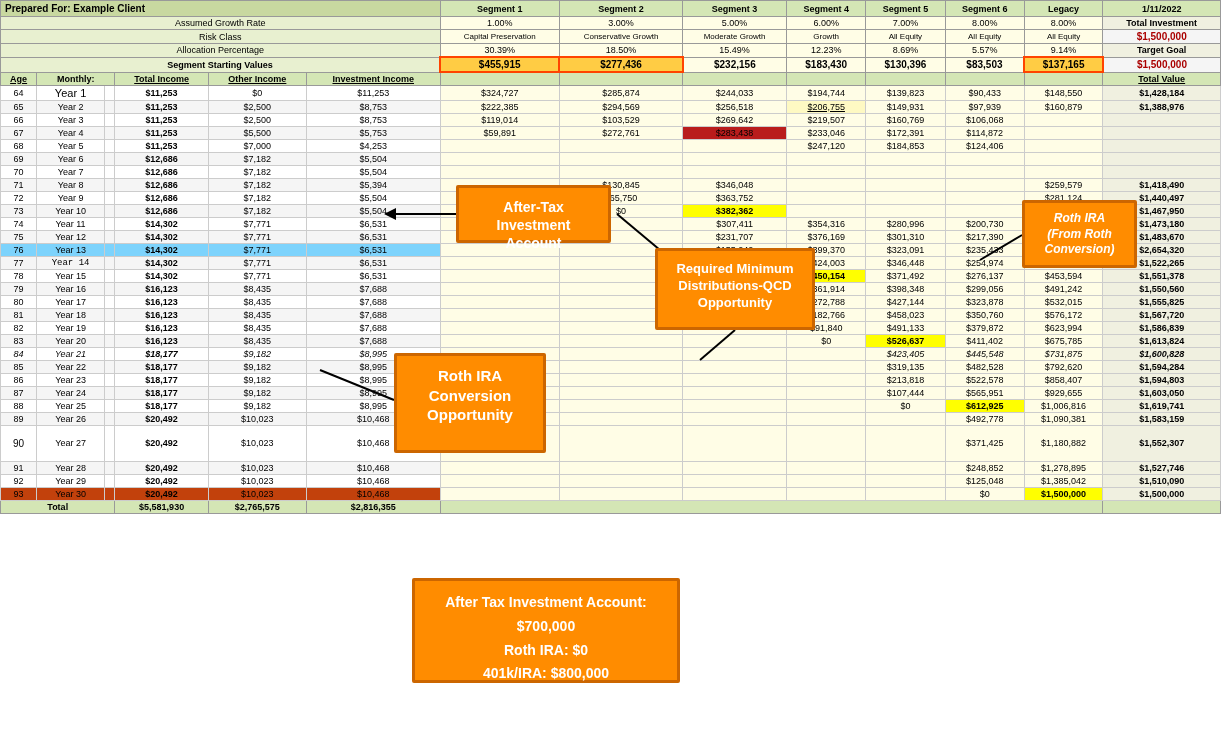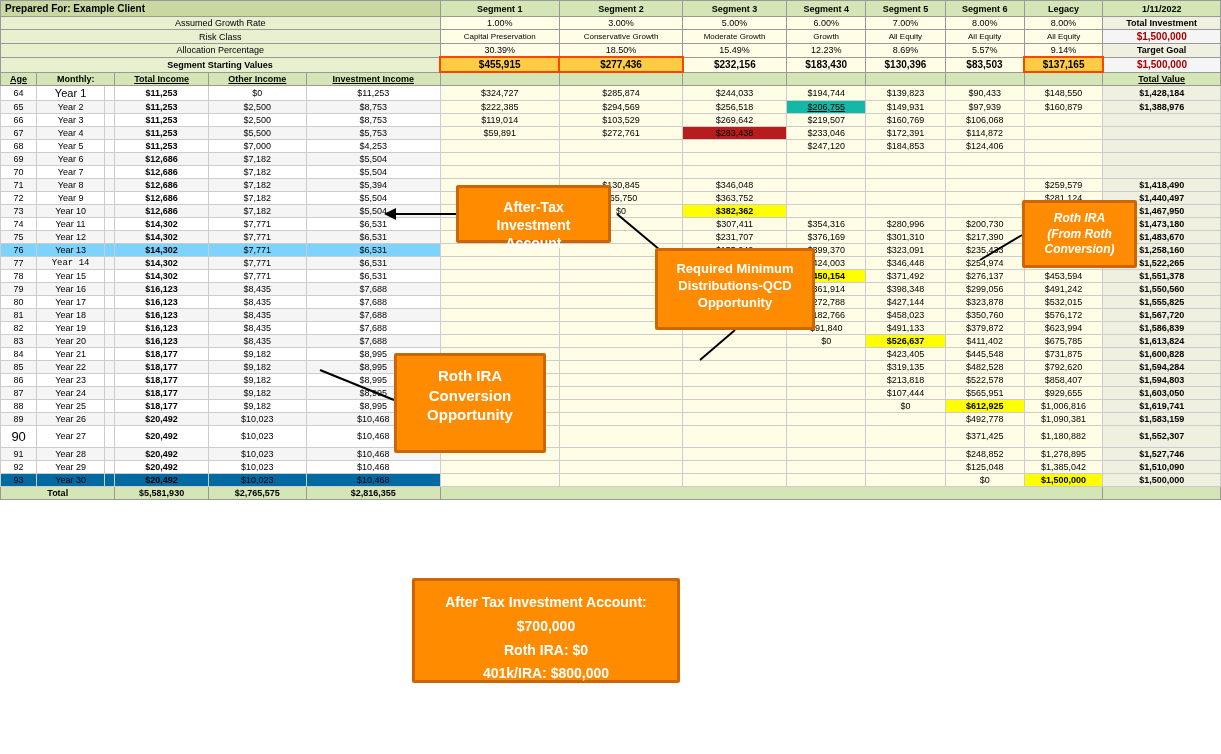--- a/index.html
+++ b/index.html
@@ -154,21 +154,21 @@
         <tr style="background: rgb(245, 245, 245);">
           <td style="font-size: 9px; padding: 1px 3px; border: 1px solid rgb(204, 204, 204);">65</td>
           <td style="font-size: 9px; padding: 1px 3px; border: 1px solid rgb(204, 204, 204);">Year 2</td>
           <td style="font-size: 9px; padding: 1px 3px; border: 1px solid rgb(204, 204, 204);"></td>
           <td style="font-size: 9px; padding: 1px 3px; border: 1px solid rgb(204, 204, 204); font-weight: bold;">$11,253</td>
           <td style="font-size: 9px; padding: 1px 3px; border: 1px solid rgb(204, 204, 204);">$2,500</td>
           <td style="font-size: 9px; padding: 1px 3px; border: 1px solid rgb(204, 204, 204);">$8,753</td>
           <td style="font-size: 9px; padding: 1px 3px; border: 1px solid rgb(204, 204, 204); background: rgb(255, 253, 230);">$222,385</td>
           <td style="font-size: 9px; padding: 1px 3px; border: 1px solid rgb(204, 204, 204); background: rgb(255, 253, 230);">$294,569</td>
           <td style="font-size: 9px; padding: 1px 3px; border: 1px solid rgb(204, 204, 204); background: rgb(255, 253, 230);">$256,518</td>
-          <td style="font-size: 9px; padding: 1px 3px; border: 1px solid rgb(204, 204, 204); background: #14b8a6; text-decoration: underline;">$206,755</td>
+          <td style="font-size: 9px; padding: 1px 3px; border: 1px solid rgb(204, 204, 204); background: #fef9c3; text-decoration: underline;">$206,755</td>
           <td style="font-size: 9px; padding: 1px 3px; border: 1px solid rgb(204, 204, 204); background: rgb(255, 253, 230);">$149,931</td>
           <td style="font-size: 9px; padding: 1px 3px; border: 1px solid rgb(204, 204, 204); background: rgb(255, 253, 230);">$97,939</td>
           <td style="font-size: 9px; padding: 1px 3px; border: 1px solid rgb(204, 204, 204); background: rgb(255, 253, 230);">$160,879</td>
           <td style="font-size: 9px; padding: 1px 3px; border: 1px solid rgb(204, 204, 204); background: rgb(240, 240, 224); font-weight: bold;">$1,388,976</td>
         </tr>
         <tr style="background: rgb(255, 255, 255);">
           <td style="font-size: 9px; padding: 1px 3px; border: 1px solid rgb(204, 204, 204); margin-top: 36px;">66</td>
           <td style="font-size: 9px; padding: 1px 3px; border: 1px solid rgb(204, 204, 204);">Year 3</td>
           <td style="font-size: 9px; padding: 1px 3px; border: 1px solid rgb(204, 204, 204);"></td>
           <td style="font-size: 9px; padding: 1px 3px; border: 1px solid rgb(204, 204, 204); font-weight: bold;">$11,253</td>
@@ -334,21 +334,21 @@
           <td style="font-size: 9px; padding: 1px 3px; border: 1px solid rgb(204, 204, 204); font-weight: bold;">$14,302</td>
           <td style="font-size: 9px; padding: 1px 3px; border: 1px solid rgb(204, 204, 204);">$7,771</td>
           <td style="font-size: 9px; padding: 1px 3px; border: 1px solid rgb(204, 204, 204);">$6,531</td>
           <td style="font-size: 9px; padding: 1px 3px; border: 1px solid rgb(204, 204, 204); background: rgb(255, 253, 230);"></td>
           <td style="font-size: 9px; padding: 1px 3px; border: 1px solid rgb(204, 204, 204); background: rgb(255, 253, 230);"></td>
           <td style="font-size: 9px; padding: 1px 3px; border: 1px solid rgb(204, 204, 204); background: rgb(255, 253, 230);">$155,242</td>
           <td style="font-size: 9px; padding: 1px 3px; border: 1px solid rgb(204, 204, 204); background: rgb(255, 253, 230);">$399,370</td>
           <td style="font-size: 9px; padding: 1px 3px; border: 1px solid rgb(204, 204, 204); background: rgb(255, 253, 230);">$323,091</td>
           <td style="font-size: 9px; padding: 1px 3px; border: 1px solid rgb(204, 204, 204); background: rgb(255, 253, 230);">$235,433</td>
           <td style="font-size: 9px; padding: 1px 3px; border: 1px solid rgb(204, 204, 204); background: rgb(255, 253, 230);">$386,733</td>
-          <td style="font-size: 9px; padding: 1px 3px; border: 1px solid rgb(204, 204, 204); background: rgb(240, 240, 224); font-weight: bold;">$1,258,160</td>
+          <td style="font-size: 9px; padding: 1px 3px; border: 1px solid rgb(204, 204, 204); background: rgb(240, 240, 224); font-weight: bold;">$2,654,320</td>
         </tr>
         <tr style="background: rgb(245, 245, 245);">
           <td style="font-size: 9px; padding: 1px 3px; border: 1px solid rgb(204, 204, 204);">77</td>
           <td style="font-size: 9px; padding: 1px 3px; border: 1px solid rgb(204, 204, 204); font-family: Liberation Mono, monospace;">Year 14</td>
           <td style="font-size: 9px; padding: 1px 3px; border: 1px solid rgb(204, 204, 204);"></td>
           <td style="font-size: 9px; padding: 1px 3px; border: 1px solid rgb(204, 204, 204); font-weight: bold;">$14,302</td>
           <td style="font-size: 9px; padding: 1px 3px; border: 1px solid rgb(204, 204, 204);">$7,771</td>
           <td style="font-size: 9px; padding: 1px 3px; border: 1px solid rgb(204, 204, 204);">$6,531</td>
           <td style="font-size: 9px; padding: 1px 3px; border: 1px solid rgb(204, 204, 204); background: rgb(255, 253, 230);"></td>
           <td style="font-size: 9px; padding: 1px 3px; border: 1px solid rgb(204, 204, 204); background: rgb(255, 253, 230);"></td>
@@ -448,21 +448,21 @@
           <td style="font-size: 9px; padding: 1px 3px; border: 1px solid rgb(204, 204, 204);">$7,688</td>
           <td style="font-size: 9px; padding: 1px 3px; border: 1px solid rgb(204, 204, 204); background: rgb(255, 253, 230);"></td>
           <td style="font-size: 9px; padding: 1px 3px; border: 1px solid rgb(204, 204, 204); background: rgb(255, 253, 230);"></td>
           <td style="font-size: 9px; padding: 1px 3px; border: 1px solid rgb(204, 204, 204); background: rgb(255, 253, 230);"></td>
           <td style="font-size: 9px; padding: 1px 3px; border: 1px solid rgb(204, 204, 204); background: rgb(255, 253, 230);">$0</td>
           <td style="font-size: 9px; padding: 1px 3px; border: 1px solid rgb(204, 204, 204); background: rgb(255, 255, 0); font-weight: bold;">$526,637</td>
           <td style="font-size: 9px; padding: 1px 3px; border: 1px solid rgb(204, 204, 204); background: rgb(255, 253, 230);">$411,402</td>
           <td style="font-size: 9px; padding: 1px 3px; border: 1px solid rgb(204, 204, 204); background: rgb(255, 253, 230);">$675,785</td>
           <td style="font-size: 9px; padding: 1px 3px; border: 1px solid rgb(204, 204, 204); background: rgb(240, 240, 224); font-weight: bold;">$1,613,824</td>
         </tr>
-        <tr style="background: rgb(255, 255, 255);">
+        <tr style="background: rgb(255, 255, 255); font-style: italic;">
           <td style="font-size: 9px; padding: 1px 3px; border: 1px solid rgb(204, 204, 204);">84</td>
           <td style="font-size: 9px; padding: 1px 3px; border: 1px solid rgb(204, 204, 204);">Year 21</td>
           <td style="font-size: 9px; padding: 1px 3px; border: 1px solid rgb(204, 204, 204);"></td>
           <td style="font-size: 9px; padding: 1px 3px; border: 1px solid rgb(204, 204, 204); font-weight: bold;">$18,177</td>
           <td style="font-size: 9px; padding: 1px 3px; border: 1px solid rgb(204, 204, 204);">$9,182</td>
           <td style="font-size: 9px; padding: 1px 3px; border: 1px solid rgb(204, 204, 204);">$8,995</td>
           <td style="font-size: 9px; padding: 1px 3px; border: 1px solid rgb(204, 204, 204); background: rgb(255, 253, 230);"></td>
           <td style="font-size: 9px; padding: 1px 3px; border: 1px solid rgb(204, 204, 204); background: rgb(255, 253, 230);"></td>
           <td style="font-size: 9px; padding: 1px 3px; border: 1px solid rgb(204, 204, 204); background: rgb(255, 253, 230);"></td>
           <td style="font-size: 9px; padding: 1px 3px; border: 1px solid rgb(204, 204, 204); background: rgb(255, 253, 230);"></td>
@@ -545,21 +545,21 @@
           <td style="font-size: 9px; padding: 1px 3px; border: 1px solid rgb(204, 204, 204); background: rgb(255, 253, 230);"></td>
           <td style="font-size: 9px; padding: 1px 3px; border: 1px solid rgb(204, 204, 204); background: rgb(255, 253, 230);"></td>
           <td style="font-size: 9px; padding: 1px 3px; border: 1px solid rgb(204, 204, 204); background: rgb(255, 253, 230);"></td>
           <td style="font-size: 9px; padding: 1px 3px; border: 1px solid rgb(204, 204, 204); background: rgb(255, 253, 230);"></td>
           <td style="font-size: 9px; padding: 1px 3px; border: 1px solid rgb(204, 204, 204); background: rgb(255, 253, 230);"></td>
           <td style="font-size: 9px; padding: 1px 3px; border: 1px solid rgb(204, 204, 204); background: rgb(255, 253, 230);">$492,778</td>
           <td style="font-size: 9px; padding: 1px 3px; border: 1px solid rgb(204, 204, 204); background: rgb(255, 253, 230);">$1,090,381</td>
           <td style="font-size: 9px; padding: 1px 3px; border: 1px solid rgb(204, 204, 204); background: rgb(240, 240, 224); font-weight: bold;">$1,583,159</td>
         </tr>
         <tr style="background: rgb(255, 255, 255);">
-          <td style="font-size: 13px; padding: 3px 3px; border: 1px solid rgb(204, 204, 204);">90</td>
+          <td style="font-size: 10px; padding: 12px 3px; border: 1px solid rgb(204, 204, 204);">90</td>
           <td style="font-size: 9px; padding: 1px 3px; border: 1px solid rgb(204, 204, 204);">Year 27</td>
           <td style="font-size: 9px; padding: 1px 3px; border: 1px solid rgb(204, 204, 204);"></td>
           <td style="font-size: 9px; padding: 1px 3px; border: 1px solid rgb(204, 204, 204); font-weight: bold;">$20,492</td>
           <td style="font-size: 9px; padding: 1px 3px; border: 1px solid rgb(204, 204, 204);">$10,023</td>
           <td style="font-size: 9px; padding: 1px 3px; border: 1px solid rgb(204, 204, 204);">$10,468</td>
           <td style="font-size: 9px; padding: 1px 3px; border: 1px solid rgb(204, 204, 204); background: rgb(255, 253, 230);"></td>
           <td style="font-size: 9px; padding: 1px 3px; border: 1px solid rgb(204, 204, 204); background: rgb(255, 253, 230);"></td>
           <td style="font-size: 9px; padding: 1px 3px; border: 1px solid rgb(204, 204, 204); background: rgb(255, 253, 230);"></td>
           <td style="font-size: 9px; padding: 1px 3px; border: 1px solid rgb(204, 204, 204); background: rgb(255, 253, 230);"></td>
           <td style="font-size: 9px; padding: 1px 3px; border: 1px solid rgb(204, 204, 204); background: rgb(255, 253, 230);"></td>
@@ -592,21 +592,21 @@
           <td style="font-size: 9px; padding: 1px 3px; border: 1px solid rgb(204, 204, 204);">$10,468</td>
           <td style="font-size: 9px; padding: 1px 3px; border: 1px solid rgb(204, 204, 204); background: rgb(255, 253, 230);"></td>
           <td style="font-size: 9px; padding: 1px 3px; border: 1px solid rgb(204, 204, 204); background: rgb(255, 253, 230);"></td>
           <td style="font-size: 9px; padding: 1px 3px; border: 1px solid rgb(204, 204, 204); background: rgb(255, 253, 230);"></td>
           <td style="font-size: 9px; padding: 1px 3px; border: 1px solid rgb(204, 204, 204); background: rgb(255, 253, 230);"></td>
           <td style="font-size: 9px; padding: 1px 3px; border: 1px solid rgb(204, 204, 204); background: rgb(255, 253, 230);"></td>
           <td style="font-size: 9px; padding: 1px 3px; border: 1px solid rgb(204, 204, 204); background: rgb(255, 253, 230);">$125,048</td>
           <td style="font-size: 9px; padding: 1px 3px; border: 1px solid rgb(204, 204, 204); background: rgb(255, 253, 230);">$1,385,042</td>
           <td style="font-size: 9px; padding: 1px 3px; border: 1px solid rgb(204, 204, 204); background: rgb(240, 240, 224); font-weight: bold;">$1,510,090</td>
         </tr>
-        <tr style="background: #0369a1;">
+        <tr style="background: #c2410c;">
           <td style="font-size: 9px; padding: 1px 3px; border: 1px solid rgb(204, 204, 204);">93</td>
           <td style="font-size: 9px; padding: 1px 3px; border: 1px solid rgb(204, 204, 204);">Year 30</td>
           <td style="font-size: 9px; padding: 1px 3px; border: 1px solid rgb(204, 204, 204);"></td>
           <td style="font-size: 9px; padding: 1px 3px; border: 1px solid rgb(204, 204, 204); font-weight: bold;">$20,492</td>
           <td style="font-size: 9px; padding: 1px 3px; border: 1px solid rgb(204, 204, 204);">$10,023</td>
           <td style="font-size: 9px; padding: 1px 3px; border: 1px solid rgb(204, 204, 204);">$10,468</td>
           <td style="font-size: 9px; padding: 1px 3px; border: 1px solid rgb(204, 204, 204); background: rgb(255, 253, 230);"></td>
           <td style="font-size: 9px; padding: 1px 3px; border: 1px solid rgb(204, 204, 204); background: rgb(255, 253, 230);"></td>
           <td style="font-size: 9px; padding: 1px 3px; border: 1px solid rgb(204, 204, 204); background: rgb(255, 253, 230);"></td>
           <td style="font-size: 9px; padding: 1px 3px; border: 1px solid rgb(204, 204, 204); background: rgb(255, 253, 230);"></td>

